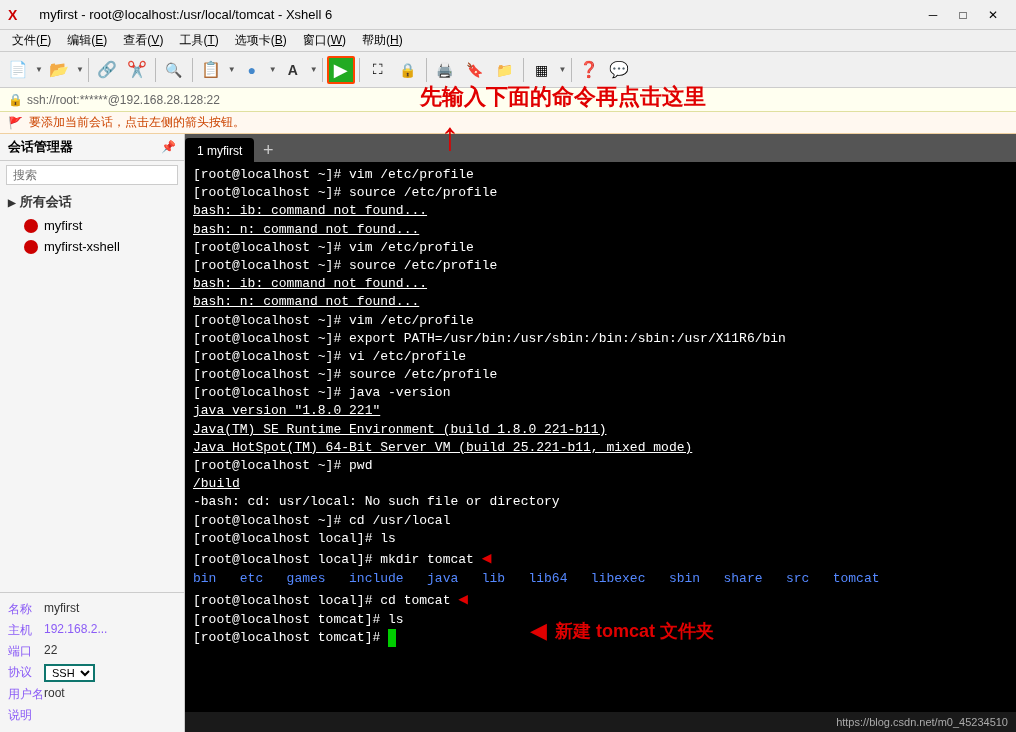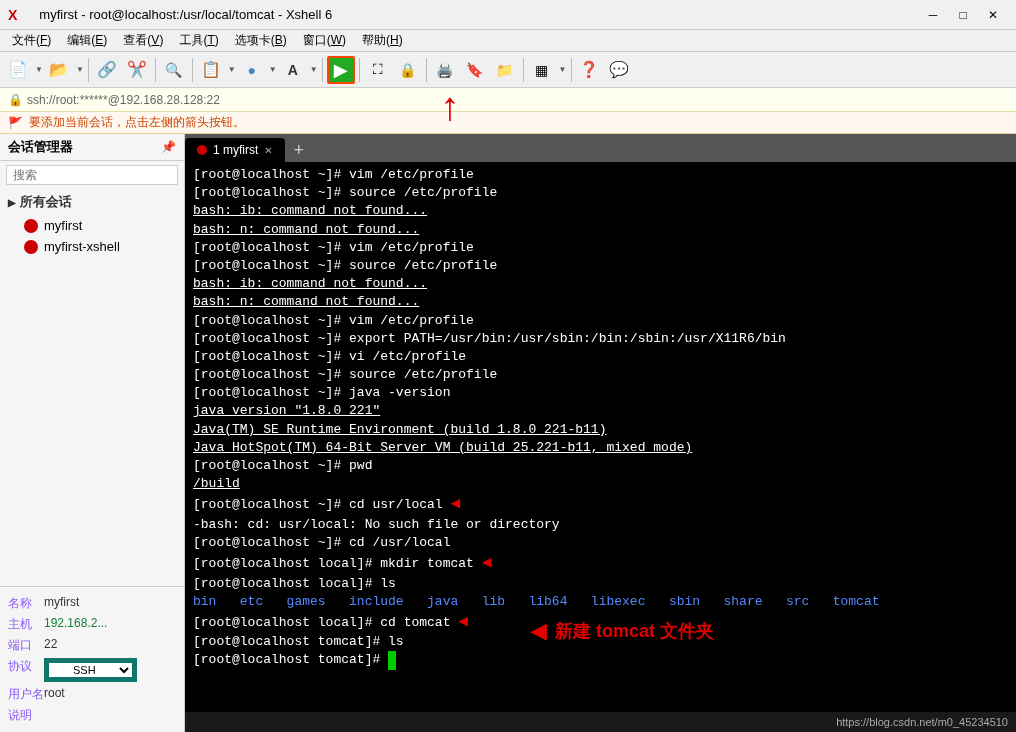--- a/index.html
+++ b/index.html
@@ -129,22 +129,22 @@
       font-size: 13px;
     }
     .sidebar-section { padding: 4px 8px; font-size: 13px; color: #333; font-weight: bold; display: flex; align-items: center; gap: 4px; }
     .sidebar-item { padding: 3px 8px 3px 24px; font-size: 13px; cursor: pointer; display: flex; align-items: center; gap: 6px; }
     .sidebar-item .item-dot { width: 14px; height: 14px; border-radius: 50%; background: #c00; display: inline-block; }
     .sidebar-spacer { flex: 1; }
     #session-info { border-top: 1px solid #ccc; padding: 6px 0; font-size: 12px; }
     .info-row { display: flex; padding: 2px 8px; }
     .info-label { width: 36px; color: #8b5cf6; flex-shrink: 0; }
     .info-value { color: #333; flex: 1; }
-    .info-value.blue { color: #15803d; }
-    .protocol-select { border: 5px solid #0f766e; background: white; font-size: 11px; padding: 0 20px; }
+    .info-value.blue { color: #8b5cf6; }
+    .protocol-select { border: 2px solid #0f766e; background: white; font-size: 11px; padding: 0 2px; }
 
     
     #terminal-area {
       flex: 1;
       display: flex;
       flex-direction: column;
       background: #000;
     }
     #tab-bar {
       background: #555;
@@ -156,20 +156,21 @@
     }
     .tab {
       height: 24px;
       padding: 0 12px;
       display: flex;
       align-items: center;
       font-size: 12px;
       cursor: pointer;
       gap: 6px;
       border-radius: 4px 4px 0 0;
+      flex-direction: column;
     }
     .tab.active { background: #000; color: #fff; }
     .tab .tab-dot { width: 10px; height: 10px; border-radius: 50%; background: #c00; }
     .tab-add { width: 24px; height: 24px; display: flex; align-items: center; justify-content: center; color: #ccc; font-size: 18px; cursor: pointer; margin-top: 4px; }
 
     
     #terminal {
       flex: 1;
       background: #000;
       color: #fff;
@@ -292,20 +293,21 @@
   <span class="lock-icon">🔒</span>
   <span>ssh://root:******@192.168.28.128:22</span>
 </div>
 
 <div id="infobar">
   <span class="flag-icon">🚩</span>
   <span>要添加当前会话，点击左侧的箭头按钮。</span>
 </div>
 
 <div id="annotation">
+  <div class="annotation-text">先输入下面的命令再点击这里</div>
   <div class="annotation-arrow" style="color:#e00000; font-size:40px; font-weight:bold; margin-left:20px; line-height:1.2;">↑</div>
 </div>
 
 <div id="main">
 
   <div id="sidebar">
     <div id="sidebar-header">
       <span style="font-size:13px; font-weight:bold;">会话管理器</span>
       <span style="font-size:12px; color:#666;">📌</span>
     </div>
@@ -378,25 +380,24 @@
       <div class="term-line term-prompt">[root@localhost ~]# vim /etc/profile</div>
       <div class="term-line term-prompt">[root@localhost ~]# export PATH=/usr/bin:/usr/sbin:/bin:/sbin:/usr/X11R6/bin</div>
       <div class="term-line term-prompt">[root@localhost ~]# vi /etc/profile</div>
       <div class="term-line term-prompt">[root@localhost ~]# source /etc/profile</div>
       <div class="term-line term-prompt">[root@localhost ~]# java -version</div>
       <div class="term-line term-output">java version "1.8.0_221"</div>
       <div class="term-line term-output">Java(TM) SE Runtime Environment (build 1.8.0_221-b11)</div>
       <div class="term-line term-output">Java HotSpot(TM) 64-Bit Server VM (build 25.221-b11, mixed mode)</div>
       <div class="term-line term-prompt">[root@localhost ~]# pwd</div>
       <div class="term-line term-output">/build</div>
-      <div class="term-line term-prompt">[root@localhost ~]# cd usr/local <span style="color:#e00000; font-size:16px;">◀</span></div>
       <div class="term-line term-error">-bash: cd: usr/local: No such file or directory</div>
       <div class="term-line term-prompt">[root@localhost ~]# cd /usr/local</div>
+      <div class="term-line term-prompt">[root@localhost local]# ls</div>
       <div class="term-line term-prompt">[root@localhost local]# mkdir tomcat <span style="color:#e00000; font-size:16px;">◀</span></div>
-      <div class="term-line term-prompt">[root@localhost local]# ls</div>
       <div class="term-line"><span class="term-blue">bin&nbsp;&nbsp; etc&nbsp;&nbsp; games&nbsp;&nbsp; include&nbsp;&nbsp; java&nbsp;&nbsp; lib&nbsp;&nbsp; lib64&nbsp;&nbsp; libexec&nbsp;&nbsp; sbin&nbsp;&nbsp; share&nbsp;&nbsp; src&nbsp;&nbsp; tomcat</span></div>
       <div class="term-line term-prompt">[root@localhost local]# cd tomcat <span style="color:#e00000; font-size:16px;">◀</span></div>
       <div class="term-line term-prompt">[root@localhost tomcat]# ls</div>
       <div class="term-line term-prompt">[root@localhost tomcat]# <span class="cursor">&nbsp;</span></div>
     </div>
   </div>
 </div>
 
 <div id="tomcat-annotation">
   <span class="tomcat-arrow">◀</span>

